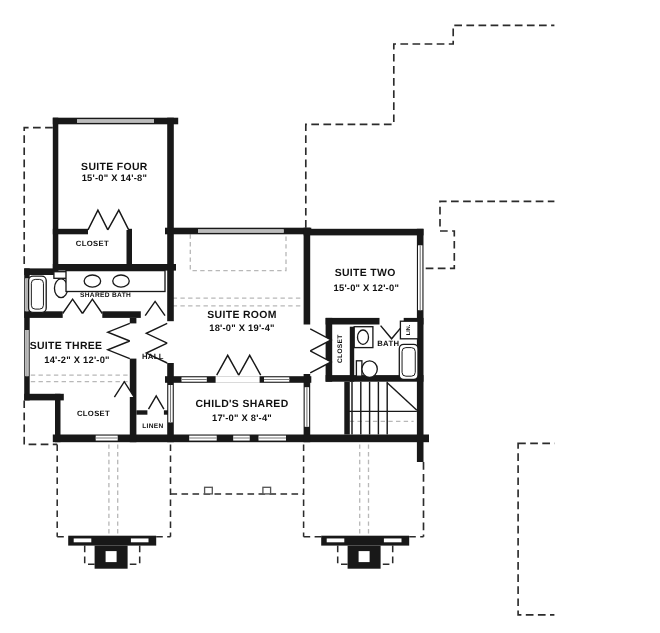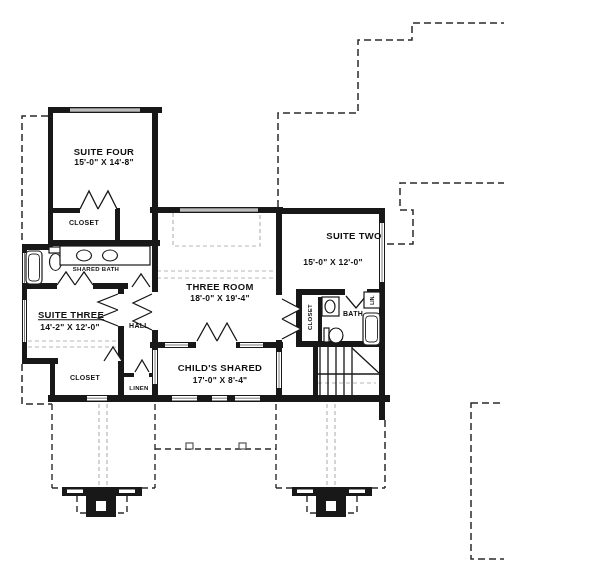--- a/index.html
+++ b/index.html
@@ -162,28 +162,28 @@
       <rect x="316" y="496" width="30" height="21" fill="#181818"></rect>
       <rect x="326" y="501" width="10" height="10" fill="#ffffff"></rect>
     </g>
   </g>
 </svg>
 
 <div class="lbl big" style="left:104px;top:152px;">SUITE FOUR</div>
 <div class="lbl dim" style="left:104px;top:162px;">15'-0" X 14'-8"</div>
 <div class="lbl small" style="left:84px;top:222px;">CLOSET</div>
 <div class="lbl tiny" style="left:96px;top:269px;">SHARED BATH</div>
-<div class="lbl big" style="left:71px;top:315px;text-decoration:underline;">SUITE THREE</div>
+<div class="lbl big" style="left:60px;top:315px;">SUITE THREE</div>
 <div class="lbl dim" style="left:70px;top:327px;">14'-2" X 12'-0"</div>
 <div class="lbl small" style="left:139px;top:325px;">HALL</div>
 <div class="lbl small" style="left:85px;top:377px;">CLOSET</div>
 <div class="lbl tiny" style="left:139px;top:388px;">LINEN</div>
-<div class="lbl big" style="left:220px;top:287px;">THREE ROOM</div>
+<div class="lbl big" style="left:220px;top:287px;">SUITE ROOM</div>
 <div class="lbl dim" style="left:220px;top:298px;">18'-0" X 19'-4"</div>
 <div class="lbl big" style="left:220px;top:368px;">CHILD'S SHARED</div>
 <div class="lbl dim" style="left:220px;top:380px;">17'-0" X 8'-4"</div>
-<div class="lbl big" style="left:332px;top:236px;margin-left:22px;">SUITE TWO</div>
+<div class="lbl big" style="left:332px;top:249px;">SUITE TWO</div>
 <div class="lbl dim" style="left:333px;top:262px;">15'-0" X 12'-0"</div>
 <div class="lbl tiny vert" style="left:310px;top:317px;">CLOSET</div>
 <div class="lbl small" style="left:353px;top:313px;">BATH</div>
 <div class="lbl micro vert" style="left:372px;top:300px;">LIN.</div>
 
 </div>
 
 </body></html>

